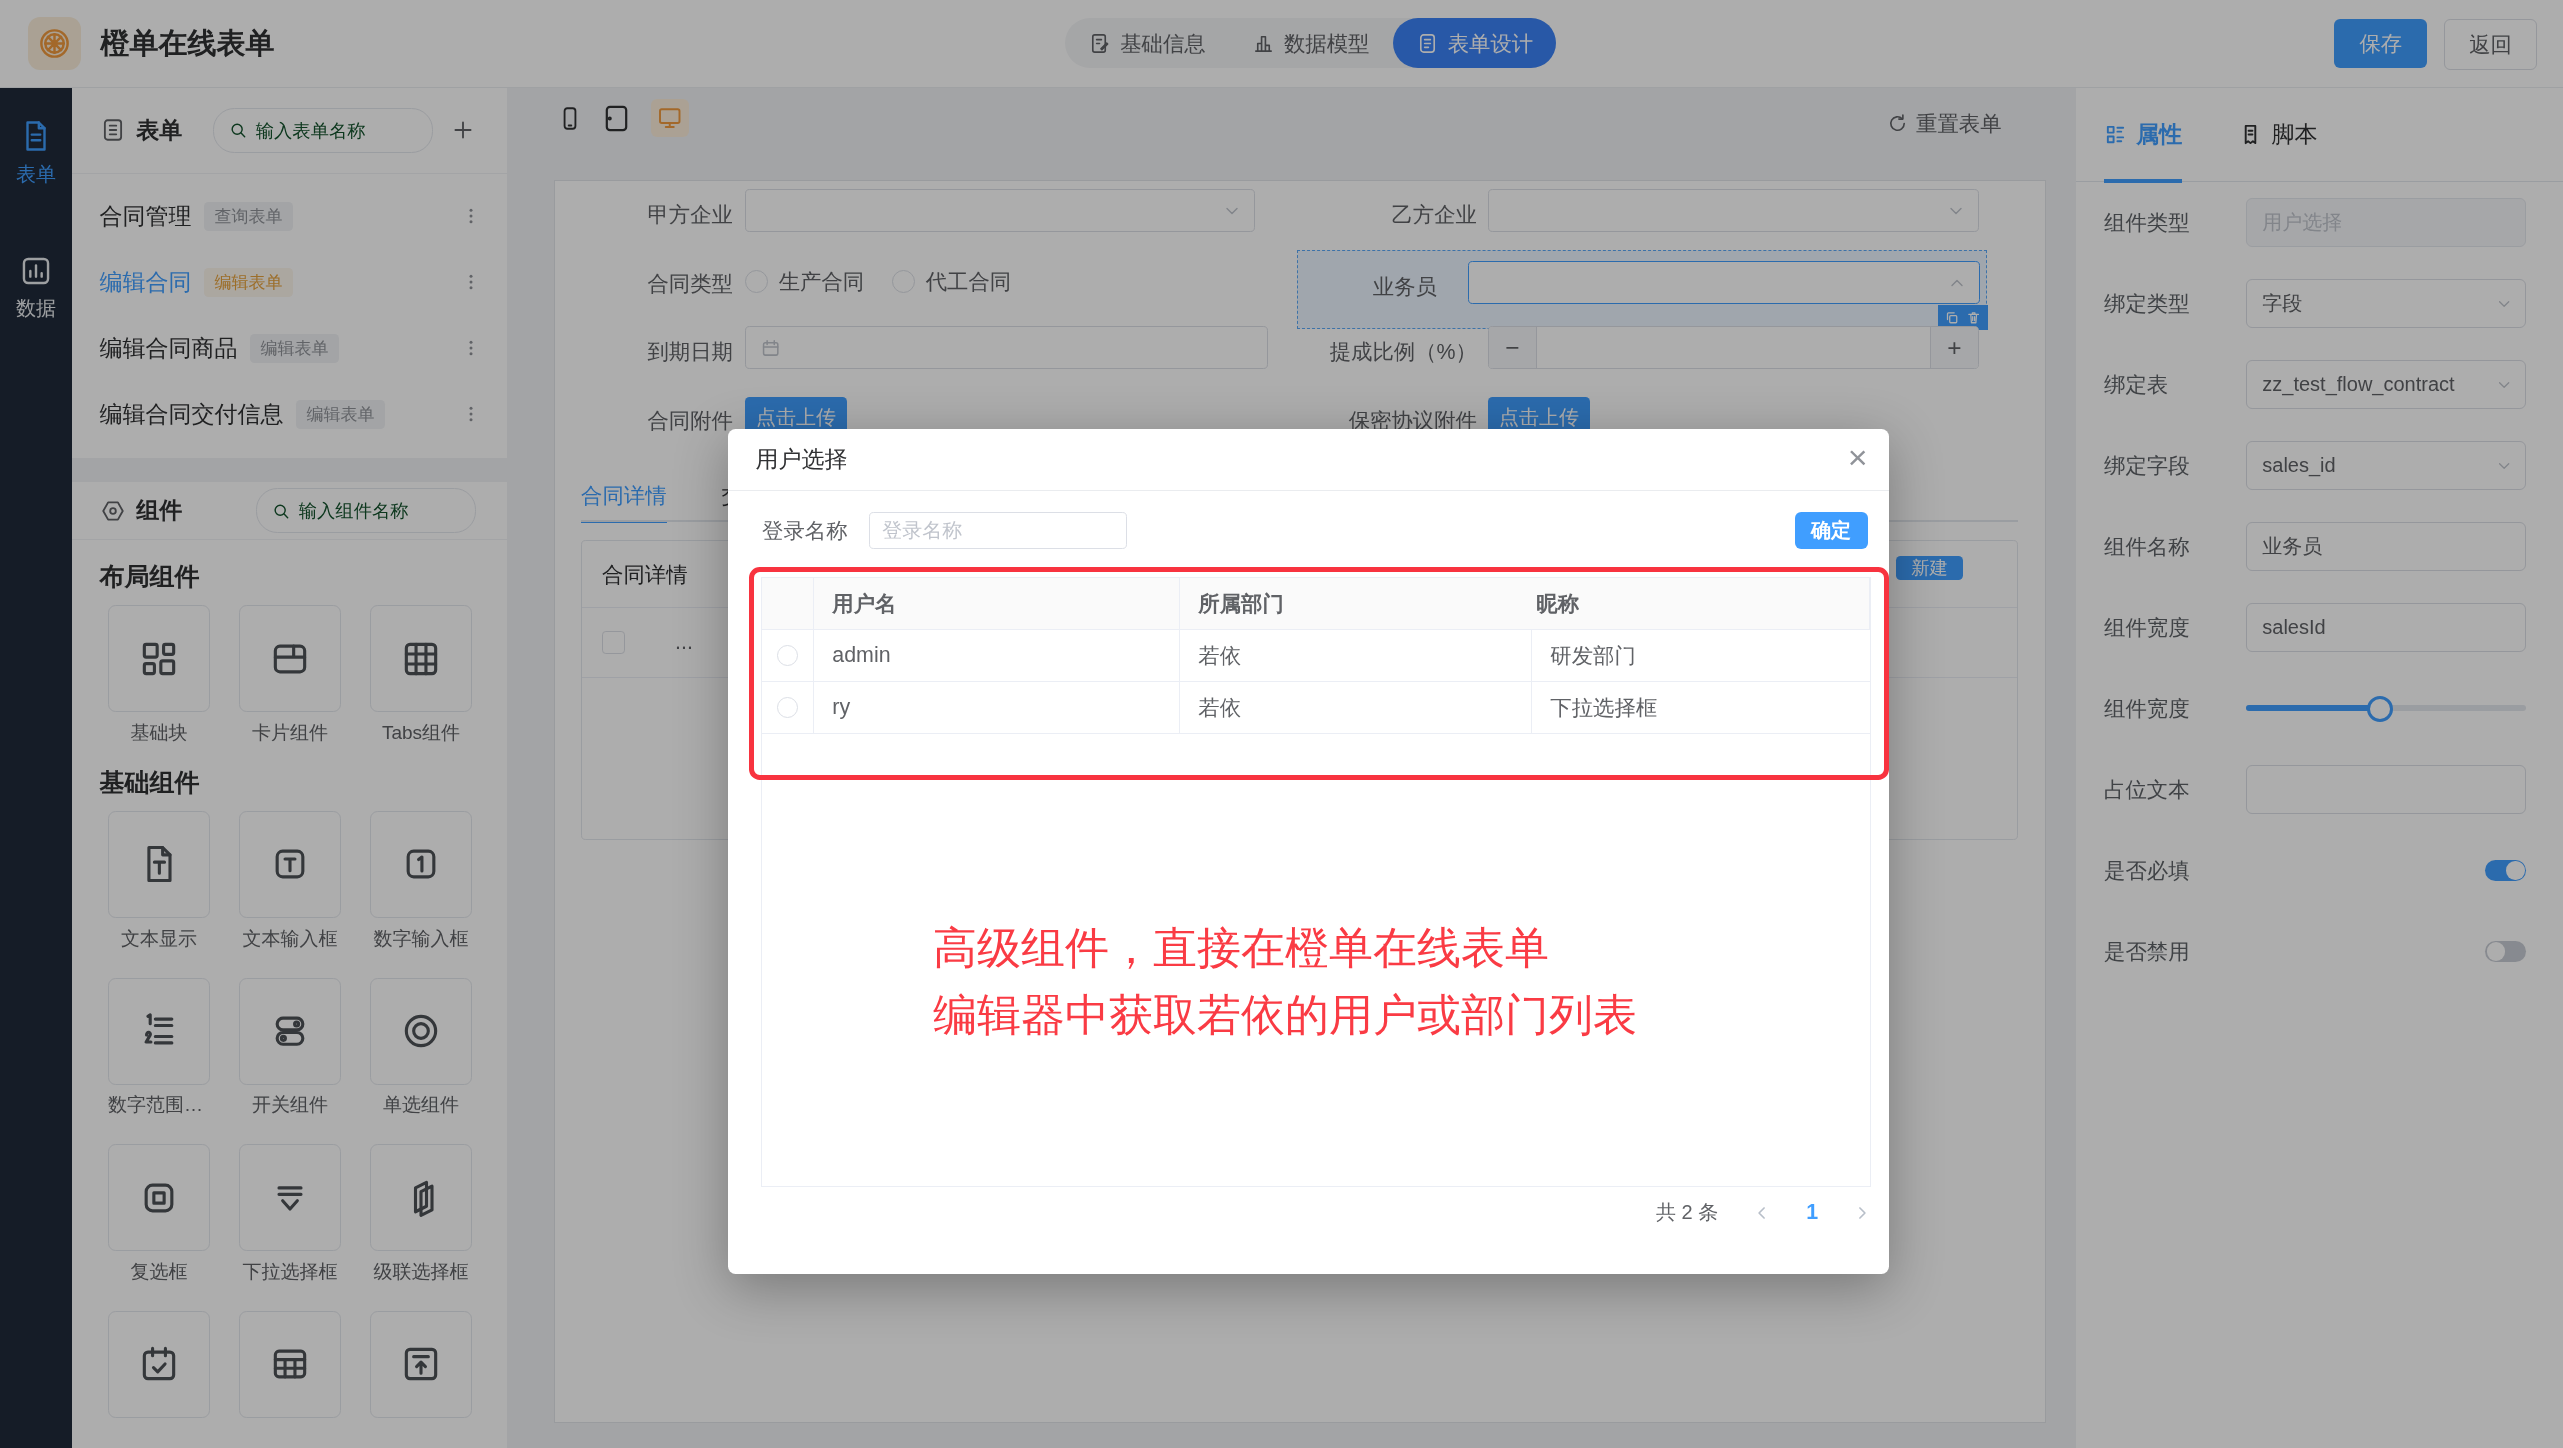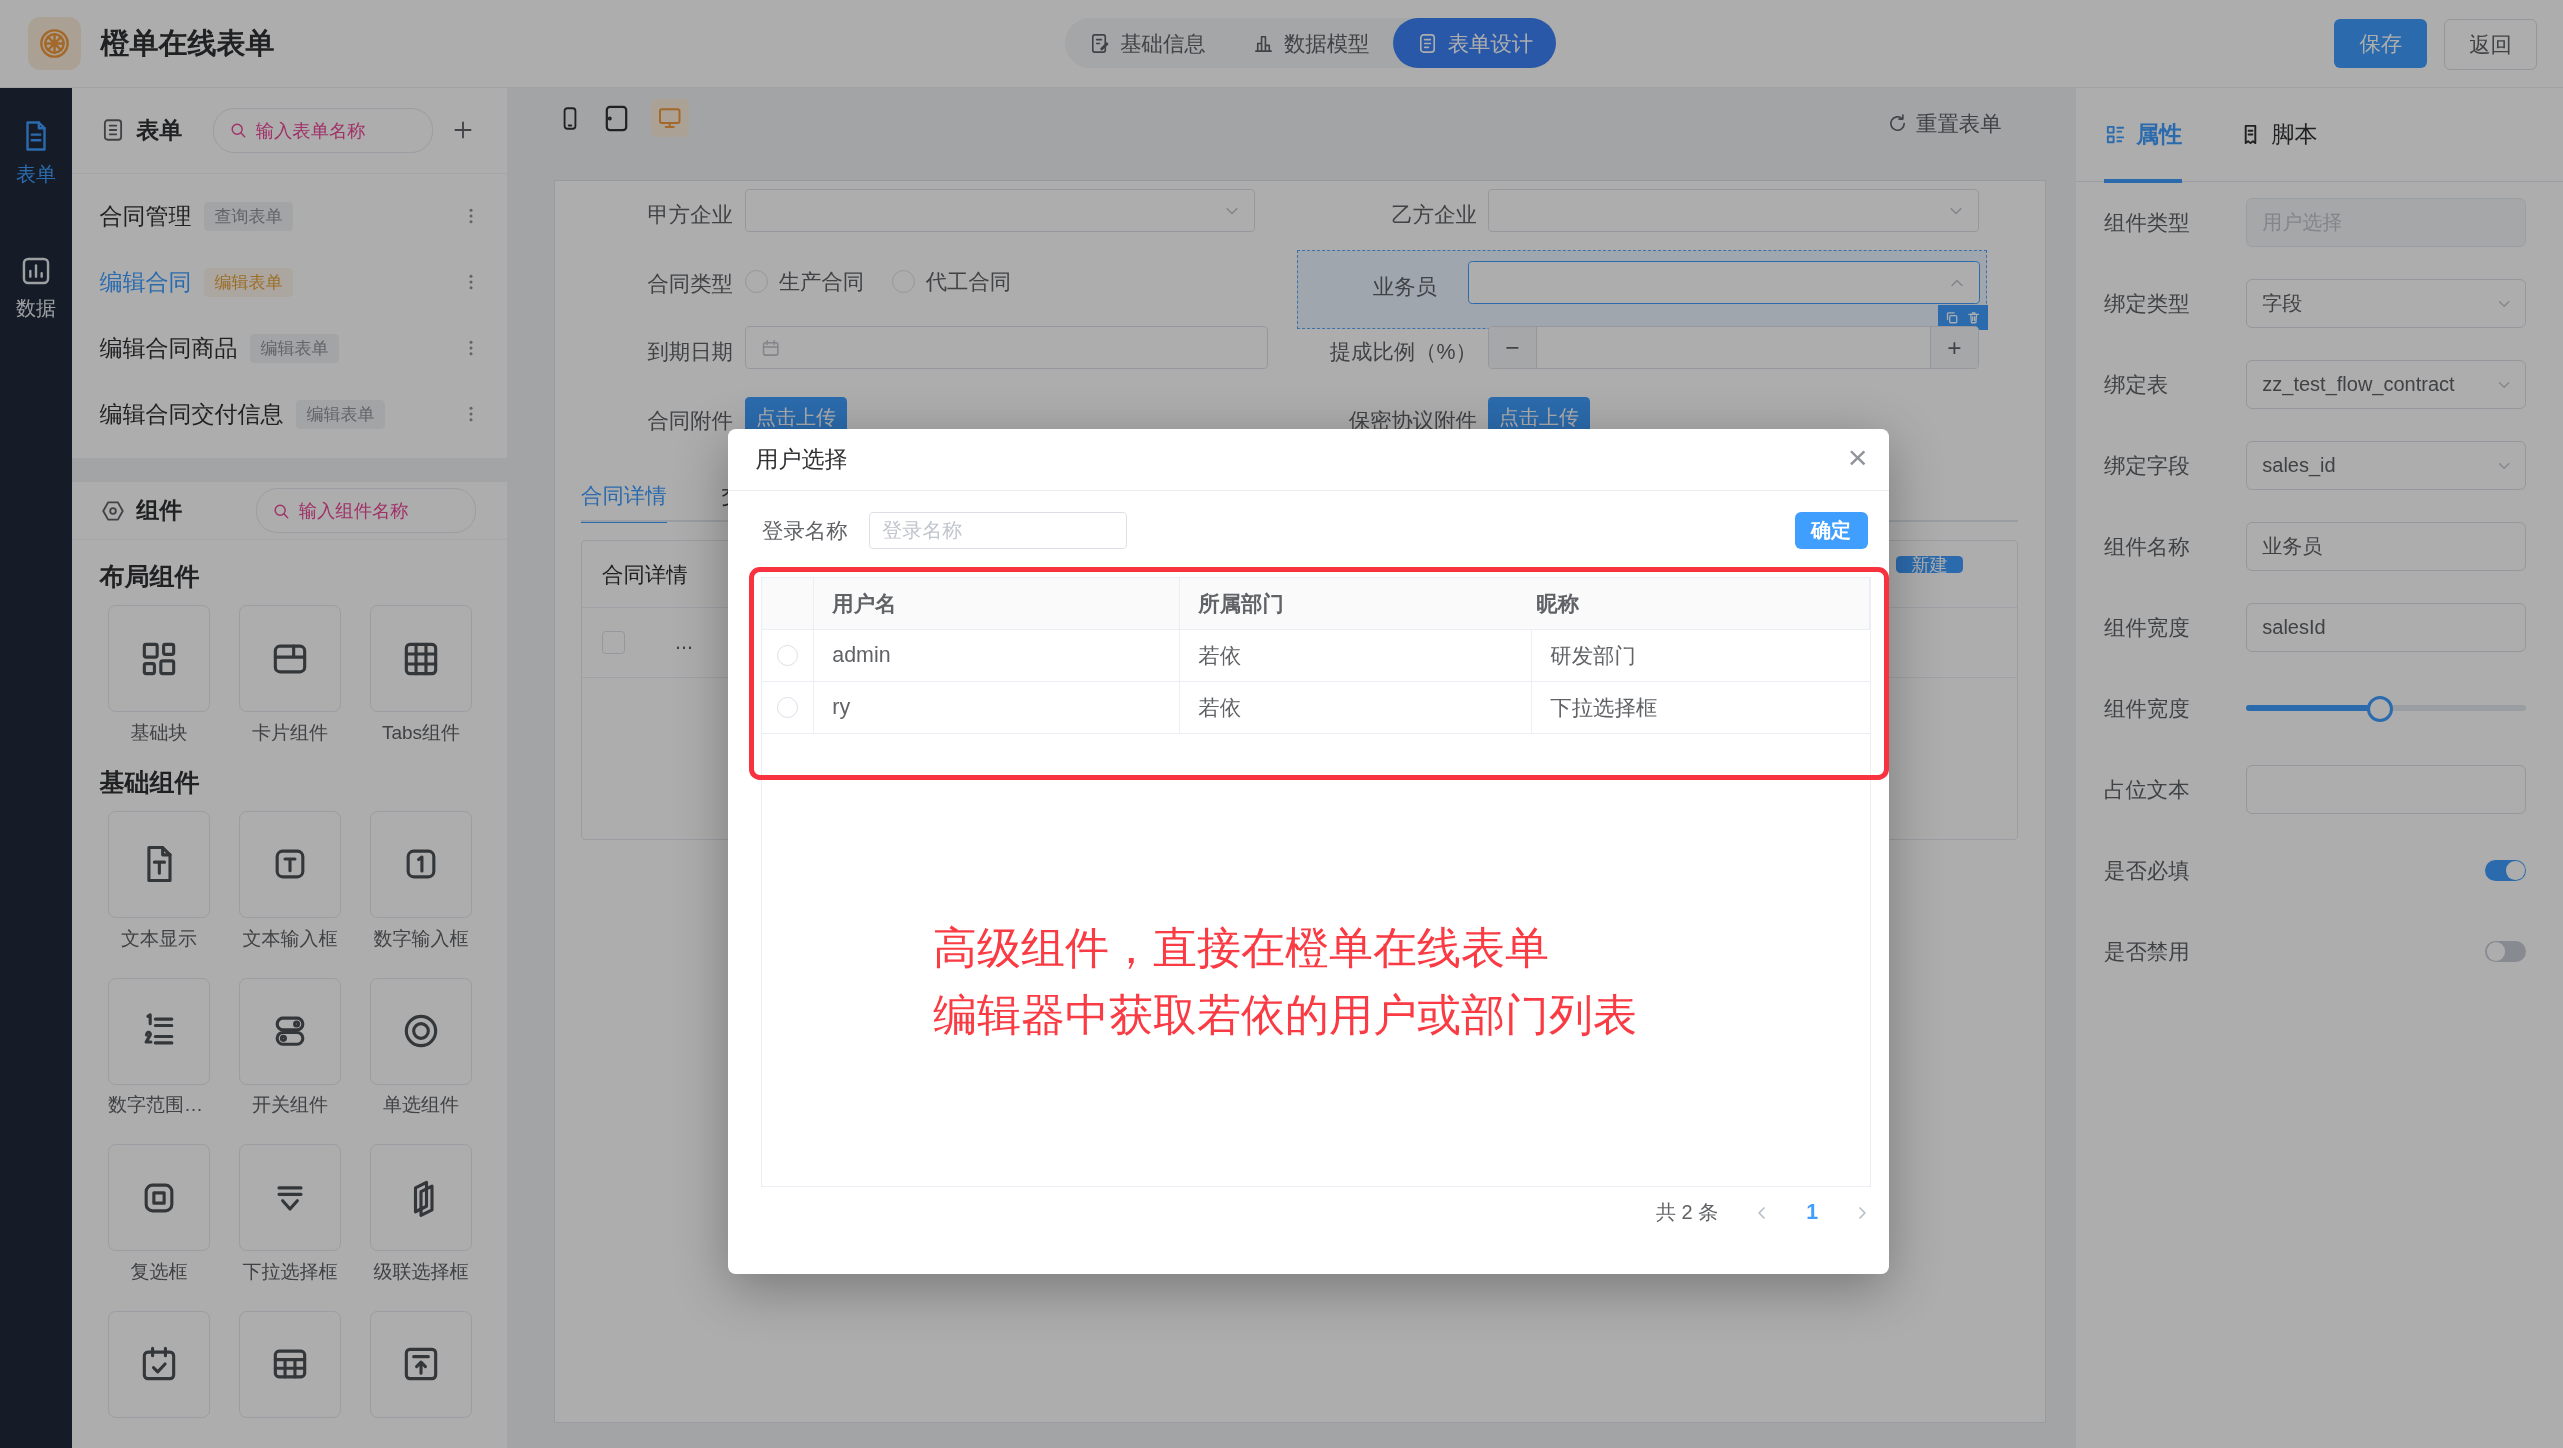--- a/index.html
+++ b/index.html
@@ -25,21 +25,21 @@
   .rail-item{display:flex;flex-direction:column;align-items:center;gap:7.6px;color:#e8eaed;font-size:20px;cursor:pointer}
   .rail-item.active{color:#409eff}
 
   
   .forms-panel{position:absolute;left:72px;top:87px;width:435px;height:371px;background:#fff}
   .comp-panel{position:absolute;left:72px;top:482px;width:435px;bottom:0;background:#fff;overflow:hidden}
   .panel-head{display:flex;align-items:center;padding:0 31px 0 27.5px;border-bottom:1.5px solid #f0f2f5}
   .forms-panel .panel-head{height:86px}
   .comp-panel .panel-head{height:57px}
   .panel-title{font-size:23px;font-weight:bold;margin-left:10.7px;white-space:nowrap}
-  .search-pill{margin-left:auto;width:190px;height:43px;border:1.5px solid #e4e7ed;border-radius:21.4px;display:flex;align-items:center;gap:7.6px;padding:0 13.8px;color:#ec4899;font-size:18.3px;overflow:hidden;white-space:nowrap}
+  .search-pill{margin-left:auto;width:190px;height:43px;border:1.5px solid #e4e7ed;border-radius:21.4px;display:flex;align-items:center;gap:7.6px;padding:0 13.8px;color:#14532d;font-size:18.3px;overflow:hidden;white-space:nowrap}
   .plus-btn{margin-left:17px;color:#606266;cursor:pointer}
   .form-item{display:flex;align-items:center;height:66px;padding:0 26px 0 27.5px;font-size:23px;cursor:pointer}
   .form-item .dots{margin-left:auto;color:#909399;cursor:pointer}
   .form-item.active .fi-name{color:#409eff}
   .badge{margin-left:12.2px;font-size:17px;line-height:1;padding:6.1px 10.7px;border-radius:4.6px;background:#f0f2f5;color:#909399;white-space:nowrap}
   .badge.warning{background:#fdf6ec;color:#e6a23c}
   .group-title{font-size:25px;font-weight:bold;margin:20px 0 0 27.5px}
   .card-grid{margin:12.2px 0 0 36px;display:grid;grid-template-columns:repeat(3,102px);column-gap:29px;row-gap:26px}
   .comp-cell{width:102px}
   .comp-card{width:102px;height:107px;border:1.5px solid #e4e7ed;border-radius:7.6px;display:flex;align-items:center;justify-content:center;color:#4d5156;background:#fff;cursor:grab;box-sizing:border-box}
@@ -63,21 +63,21 @@
   .step-btn.minus{border-right:1.5px solid #dcdfe6;border-radius:3.1px 0 0 3.1px}
   .step-btn.plus{margin-left:auto;border-left:1.5px solid #dcdfe6;border-radius:0 3.1px 3.1px 0}
   .upload-btn{position:absolute;width:102px;height:40px;background:#409eff;color:#fff;font-size:20px;border-radius:4.6px;display:flex;align-items:center;justify-content:center;cursor:pointer}
   .cv-tabs{position:absolute;left:26px;top:300px;height:31px;display:flex;gap:55px;font-size:21.4px}
   .cv-tab1{color:#409eff;position:relative;cursor:pointer}
   .cv-tab1::after{content:"";position:absolute;left:0;right:0;bottom:-10.7px;height:3.1px;background:#409eff}
   .cv-tab2{color:#303133;cursor:pointer}
   .cv-tabline{position:absolute;left:26px;right:27.5px;top:339px;height:1.5px;background:#e4e7ed}
   .inner-card{position:absolute;left:26px;top:359px;width:1437px;height:300px;border:1.5px solid #e4e7ed;border-radius:4.6px;box-sizing:border-box}
   .inner-head{height:66px;border-bottom:1.5px solid #ebeef5;display:flex;align-items:center;padding:0 20px;position:relative}
-  .new-btn{position:absolute;right:54px;top:14.5px;width:67px;height:17px;background:#409eff;color:#fff;font-size:18.3px;border-radius:4.6px;display:flex;align-items:center;justify-content:center;cursor:pointer}
+  .new-btn{position:absolute;right:54px;top:14.5px;width:67px;height:24px;background:#409eff;color:#fff;font-size:18.3px;border-radius:4.6px;display:flex;align-items:center;justify-content:center;cursor:pointer}
   .inner-row{height:69px;border-bottom:1.5px solid #ebeef5;display:flex;align-items:center;padding:0 20px;gap:50px;color:#606266}
   .cbx{width:23px;height:23px;border:1.5px solid #dcdfe6;border-radius:3.8px;background:#fff;box-sizing:border-box}
 
   
   .props{position:absolute;left:2076px;top:87px;right:0;bottom:0;background:#fff}
   .ptabs{height:95px;border-bottom:1.5px solid #e4e7ed;display:flex;align-items:center;padding-left:28px;gap:57px;box-sizing:border-box}
   .ptab{display:flex;align-items:center;gap:9.2px;font-size:23px;color:#303133;position:relative;height:100%;cursor:pointer}
   .ptab.active{color:#409eff;font-weight:bold}
   .ptab.active::after{content:"";position:absolute;left:0;right:0;bottom:-1.5px;height:3.8px;background:#409eff}
   .prow{display:flex;align-items:center;height:81px;padding:0 37px 0 28px}

